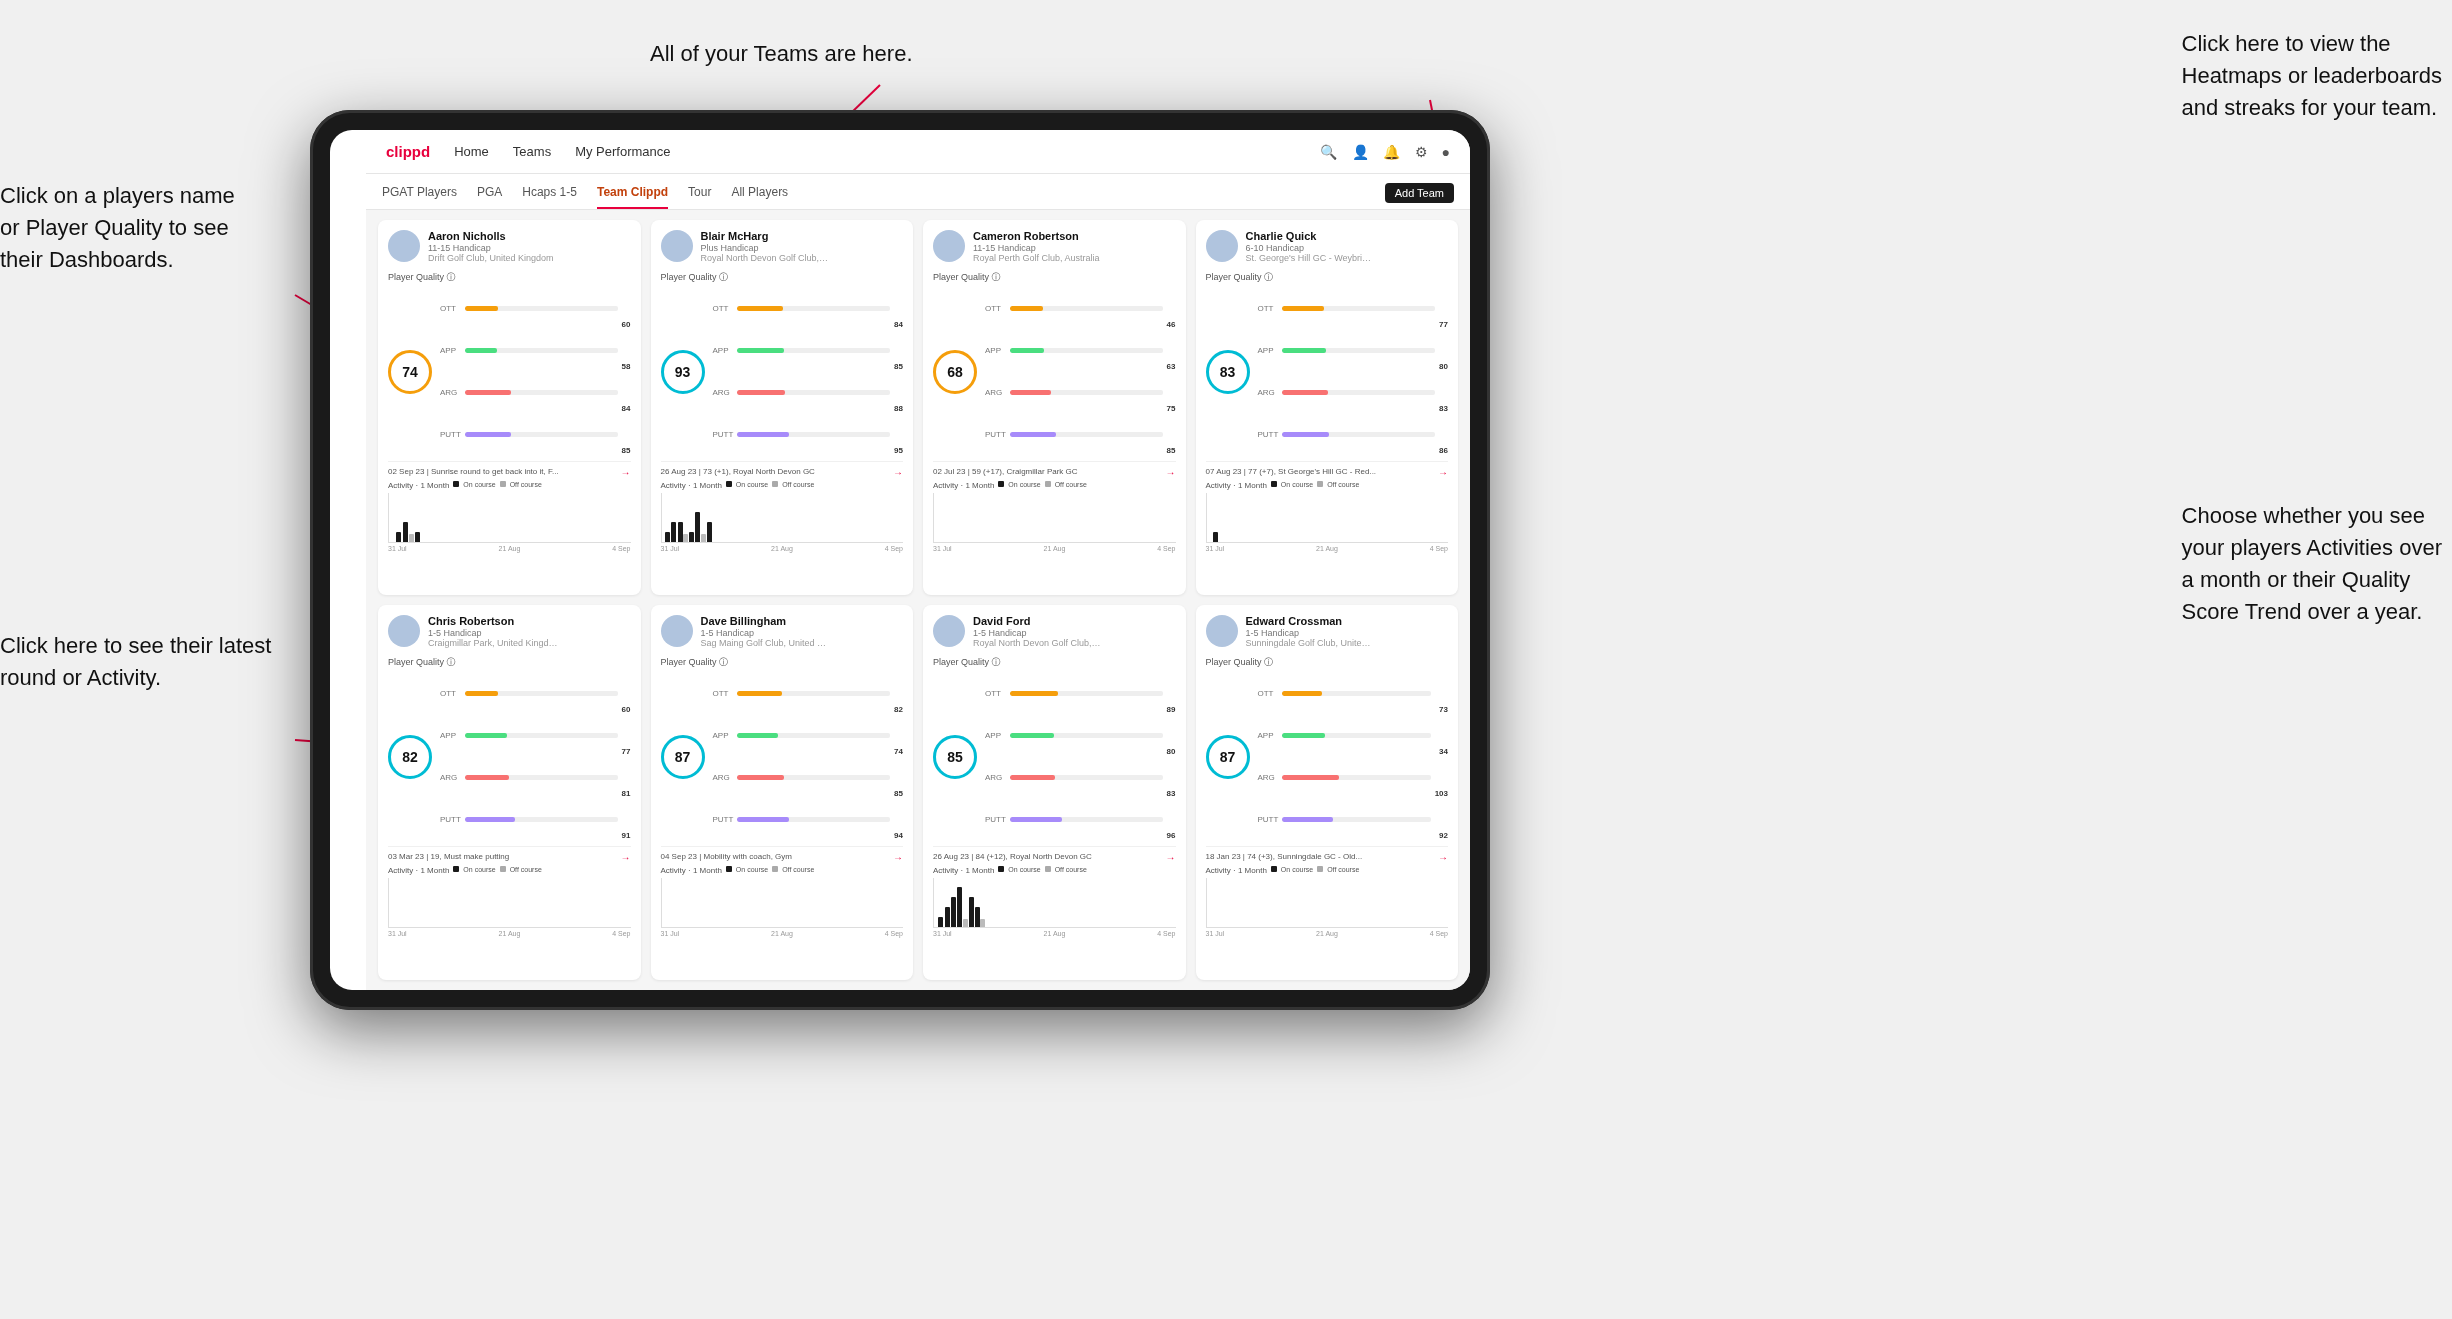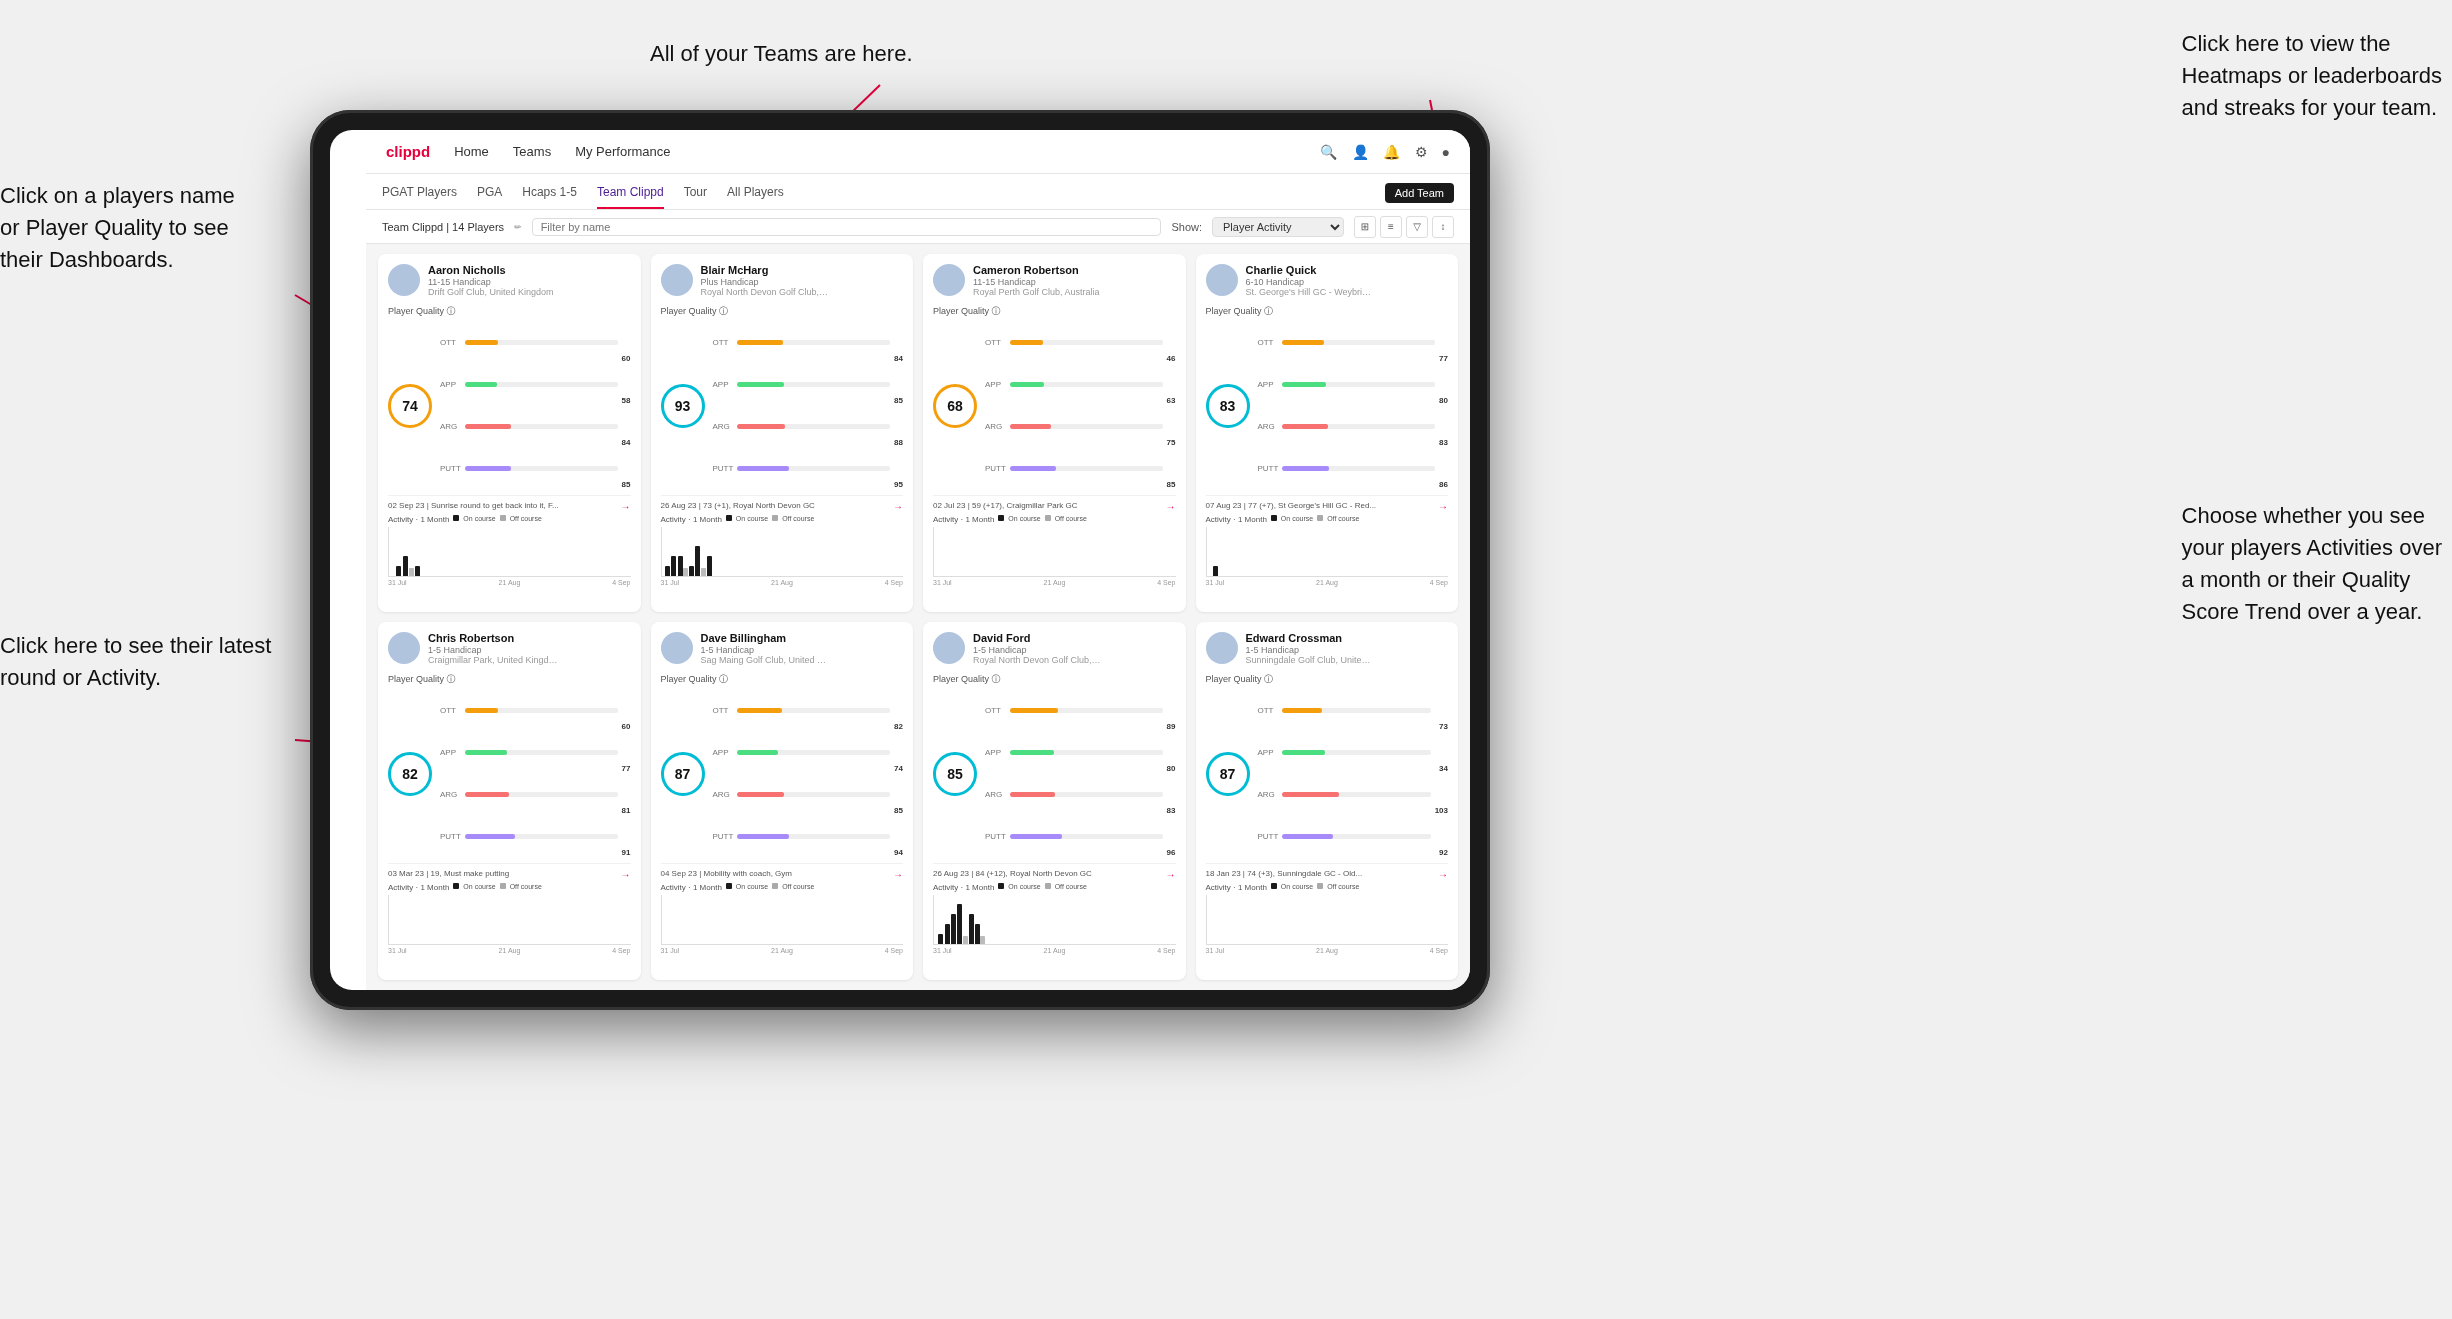--- a/index.html
+++ b/index.html
@@ -80,23 +80,23 @@
       flex-shrink: 0;
     }
     .subnav-tab {
       font-size: 12px;
       color: #555;
       padding-bottom: 8px;
       cursor: pointer;
       border-bottom: 2px solid transparent;
     }
     .subnav-tab.active {
-      color: #4c1d95;
+      color: #c2410c;
       border-bottom-color: #e8003d;
-      font-weight: 400;
+      font-weight: 700;
       margin-top: 36px;
     }
     .subnav-right {
       margin-left: auto;
       padding-bottom: 6px;
     }
     .add-team-btn {
       background: #1a1a1a;
       color: #fff;
       border: none;
@@ -390,36 +390,20 @@
       <span class="subnav-tab">PGA</span>
       <span class="subnav-tab">Hcaps 1-5</span>
       <span class="subnav-tab active">Team Clippd</span>
       <span class="subnav-tab">Tour</span>
       <span class="subnav-tab">All Players</span>
       <div class="subnav-right">
         <button class="add-team-btn">Add Team</button>
       </div>
     </div>
 
-    <div class="teambar">
-      <span class="teambar-label">Team Clippd | 14 Players</span>
-      <span style="font-size:9px;color:#999;cursor:pointer">✏</span>
-      <input class="teambar-search" placeholder="Filter by name" style="">
-      <span class="show-label">Show:</span>
-      <select class="show-select">
-        <option>Player Activity</option>
-        <option>Quality Score Trend</option>
-      </select>
-      <div class="view-icons">
-        <div class="view-icon">⊞</div>
-        <div class="view-icon">≡</div>
-        <div class="view-icon">▽</div>
-        <div class="view-icon">↕</div>
-      </div>
-    </div>
 
     <div class="players-grid" id="players-grid">
     <div class="player-card">
           <div class="card-header">
             <div class="player-avatar" style="background: rgb(176, 196, 222);"></div>
             <div class="player-info">
               <div class="player-name">Aaron Nicholls</div>
               <div class="player-handicap">11-15 Handicap</div>
               <div class="player-club">Drift Golf Club, United Kingdom</div>
             </div>

